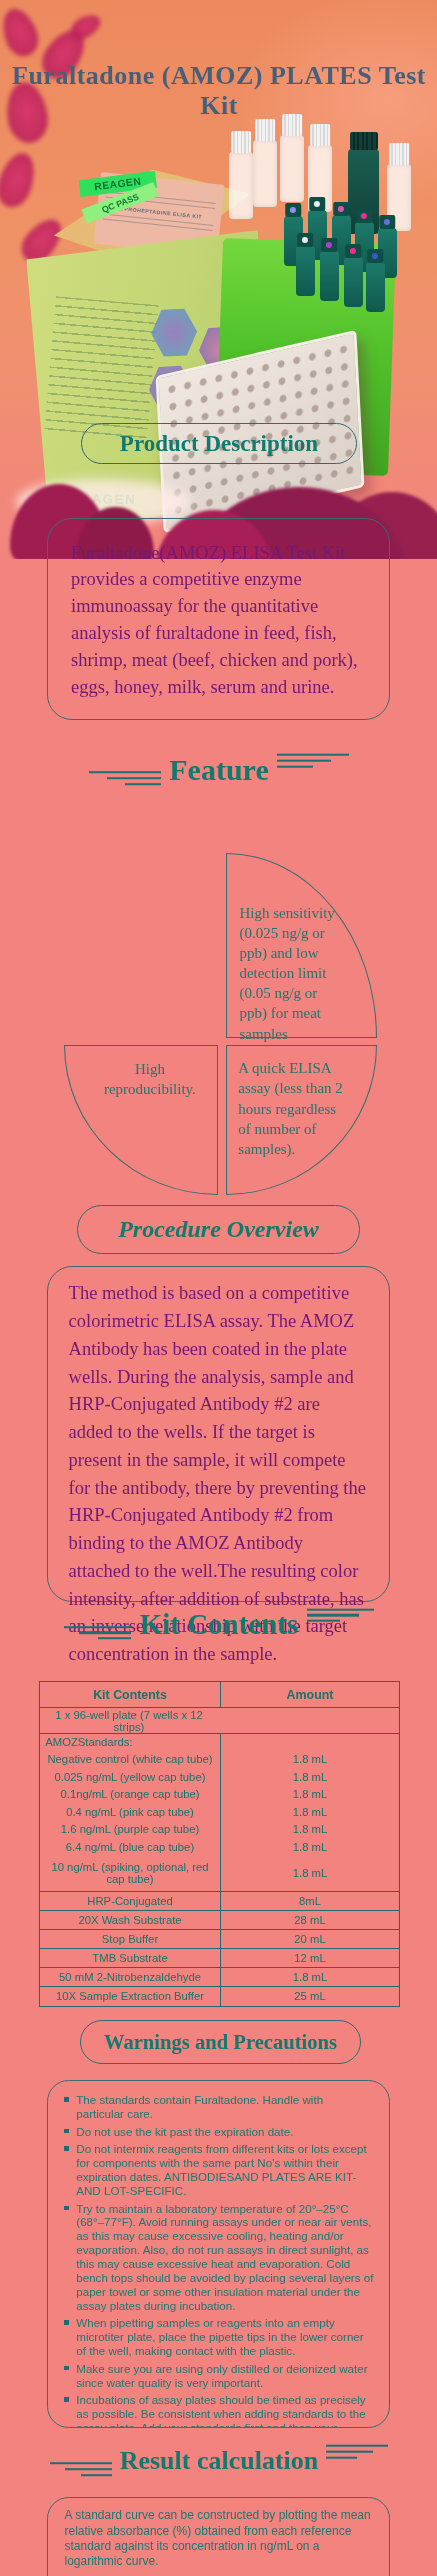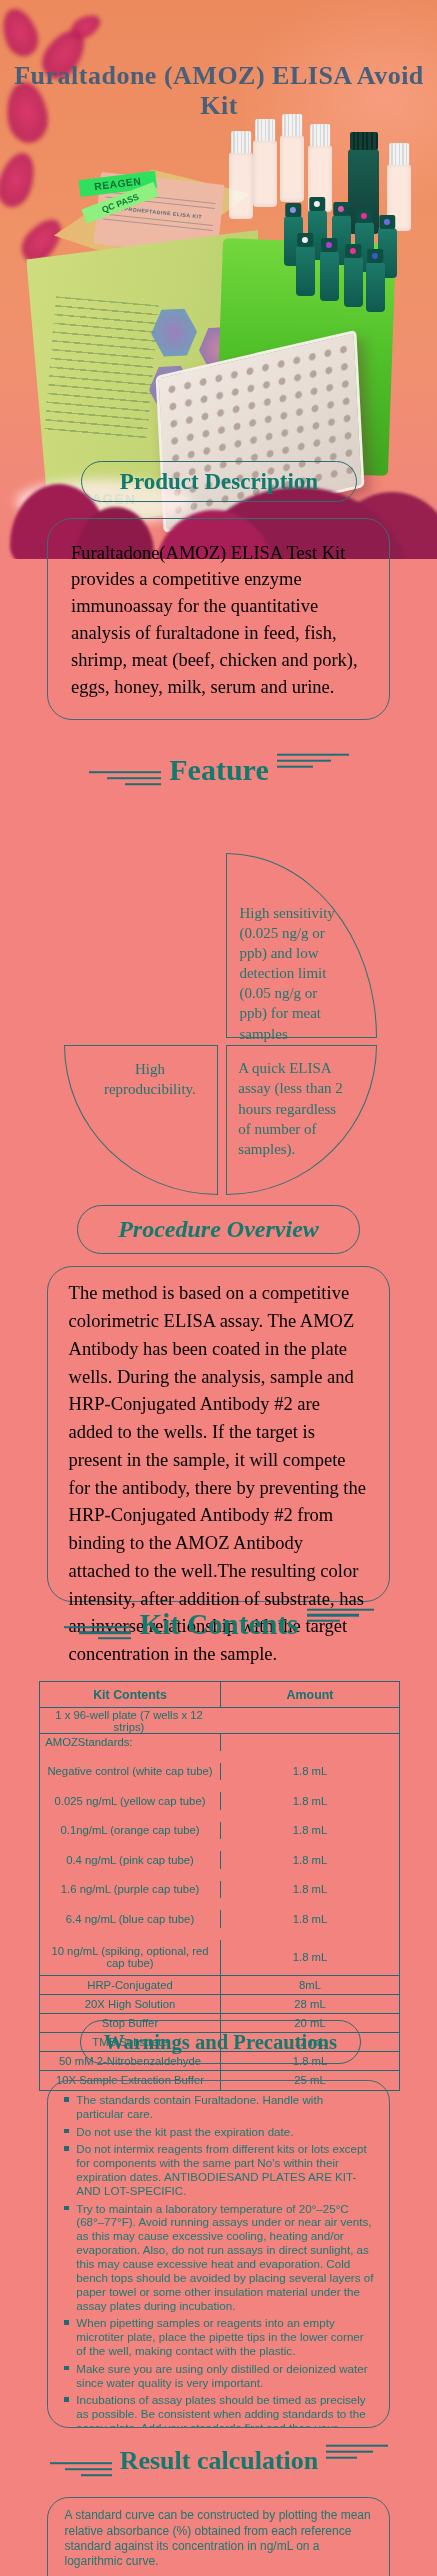--- a/index.html
+++ b/index.html
@@ -45,21 +45,21 @@
     background:linear-gradient(160deg,#f0e8e1,#dbcfc6); border-radius:5.2px; border:3.6px solid #f4eee8; box-shadow:6.2px 9.3px 12.4px rgba(120,30,60,.35); }
   .plate::after { content:""; position:absolute; inset:5.2px;
     background-image:radial-gradient(circle, rgba(168,150,140,.8) 3.1px, rgba(168,150,140,0) 3.9px);
     background-size:16px 17px; }
   .mound { position:absolute; border-radius:50% 50% 10% 10%/80% 80% 20% 20%; filter:blur(1.5px); }
   .mist { position:absolute; background:rgba(255,236,234,.8); border-radius:50%; filter:blur(5.2px); }
 
   
   .pill { position:absolute; border:1.5px solid #2e6b74; border-radius:31px; display:flex; align-items:center; justify-content:center;
     color:#117a6f; font-weight:700; }
-  .obox { position:absolute; border:1.5px solid #3e6a74; color:#000000; }
+  .obox { position:absolute; border:1.5px solid #3e6a74; color:#701a75; }
   .deco-heading { position:absolute; left:0; width:438px; display:flex; justify-content:center; align-items:center; gap:8.2px;
     color:#117a6f; font-weight:700; }
   .lines { display:flex; flex-direction:column; gap:3.6px; }
   .lines i { display:block; height:2.1px; background:#1c6f75; }
   .lines.lft { align-items:flex-end; transform:translateY(8.2px); }
   .lines.rgt { align-items:flex-start; transform:translateY(-9.3px); }
 
   .serif-body { font-family:"Liberation Serif",serif; }
 
   #desc-box { left:47px; top:518px; width:343px; height:202px; border-radius:25px; padding:20.6px 23px; font-size:18.5px; line-height:1.45; }
@@ -77,21 +77,21 @@
   #kit-table { position:absolute; left:39px; top:1681px; width:361px; border:1px solid #1f6a73;
     font-family:"Liberation Sans",sans-serif; color:#13756e; font-size:11.3px; }
   .trow { display:flex; position:relative; }
   .trow .tc { display:flex; align-items:center; justify-content:center; text-align:center; padding:1px 5.2px; }
   .tc.c1 { width:181px; border-right:1px solid #1f6a73; }
   .tc.c2 { width:178px; }
   #t-head { height:26px; border-bottom:1px solid #1f6a73; font-weight:700; font-size:12.4px; }
   #t-plate { height:26px; border-bottom:1px solid #1f6a73; }
   #std-label-row { height:16.5px; }
   #std-label-row .tc { justify-content:flex-start; text-align:right; }
-  .trow.std { height:17.5px;margin-top:12px; }
+  .trow.std { height:17.5px; }
   .trow.spike { height:35px; }
   #std-block { border-bottom:1px solid #1f6a73; }
   .trow.bordered { height:19px; border-bottom:1px solid #1f6a73; }
   .trow.bordered:last-child { border-bottom:none; }
 
   
   #warn-box { left:47px; top:2080px; width:343px; height:348px; border-radius:21.6px; padding:12.4px 15.5px 7.2px 14.4px;
     font-family:"Liberation Sans",sans-serif; font-size:11.6px; line-height:1.2; color:#1a7a73; overflow:hidden; }
   .witem { display:flex; margin-bottom:3.6px; }
   .wbullet { flex:0 0 4.6px; width:4.6px; height:4.6px; background:#1d6b75; margin:4.1px 7.2px 0 2.1px; }
@@ -109,21 +109,21 @@
 <div class="page">
 
   <div class="hero">
     <div class="leaf" style="left:4.1px;top:7.7px;width:32px;height:49px;transform:rotate(-20deg)"></div>
     <div class="leaf" style="left:47px;top:27px;width:34px;height:54px;transform:rotate(35deg)"></div>
     <div class="leaf" style="left:76px;top:11.3px;width:19.6px;height:31px;transform:rotate(60deg)"></div>
     <div class="leaf" style="left:7.2px;top:82px;width:40px;height:61px;transform:rotate(-8deg)"></div>
     <div class="leaf" style="left:0;top:152px;width:33px;height:56px;transform:rotate(18deg)"></div>
     <div class="leaf" style="left:27px;top:216px;width:30px;height:49px;transform:rotate(40deg)"></div>
 
-    <div class="hero-title">Furaltadone (AMOZ) ELISA Avoid Kit</div>
+    <div class="hero-title">Furaltadone (AMOZ) PLATES Test Kit</div>
 
     <div class="kit-box">
       <div class="box-top"></div>
       <div class="box-label">
         <span class="lbl-brand">REAGEN™</span>
         <i></i><i></i>
         <div class="lbl-title">CYPROHEPTADINE ELISA KIT</div>
         <i></i><i></i>
       </div>
       <div class="box-front">
@@ -205,21 +205,21 @@
 
     <div class="mist" style="left:15.5px;top:479px;width:175px;height:46px;"></div>
     <div class="mist" style="left:268px;top:515px;width:155px;height:41px;"></div>
     <div class="mound" style="left:10.3px;top:484px;width:98px;height:77px;background:#a01d52"></div>
     <div class="mound" style="left:77px;top:507px;width:77px;height:57px;background:#8e1a49"></div>
     <div class="mound" style="left:330px;top:492px;width:124px;height:82px;background:#97204f"></div>
     <div class="mound" style="left:191px;top:487px;width:216px;height:113px;background:#8e1d4e"></div>
     <div class="mound" style="left:155px;top:510px;width:118px;height:77px;background:#a81f58"></div>
   </div>
 
-  <div class="pill" style="left:81px;top:461px;width:276px;height:41px;font-size:23px;">
+  <div class="pill" style="left:81px;top:423px;width:276px;height:41px;font-size:23px;">
     <span>Product Description</span>
   </div>
   <div class="obox serif-body" id="desc-box">
     <span>Furaltadone(AMOZ) ELISA Test Kit provides a competitive enzyme immunoassay for the quantitative analysis of furaltadone in feed, fish, shrimp, meat (beef, chicken and pork), eggs, honey, milk, serum and urine.</span>
   </div>
 
   <div class="deco-heading" style="top:753px;font-size:30px;">
     <span class="lines lft">
         <i style="width:72px"></i>
         <i style="width:54px"></i>
@@ -305,21 +305,21 @@
             <div class="tc c2">1.8 mL</div>
           </div>
         </div>
     </div>
     <div id="main-rows">
         <div class="trow bordered">
           <div class="tc c1">HRP-Conjugated</div>
           <div class="tc c2">8mL</div>
         </div>
         <div class="trow bordered">
-          <div class="tc c1">20X High Solution</div>
+          <div class="tc c1">20X Wash Substrate</div>
           <div class="tc c2">28 mL</div>
         </div>
         <div class="trow bordered">
           <div class="tc c1">Stop Buffer</div>
           <div class="tc c2">20 mL</div>
         </div>
         <div class="trow bordered">
           <div class="tc c1">TMB Substrate</div>
           <div class="tc c2">12 mL</div>
         </div>

